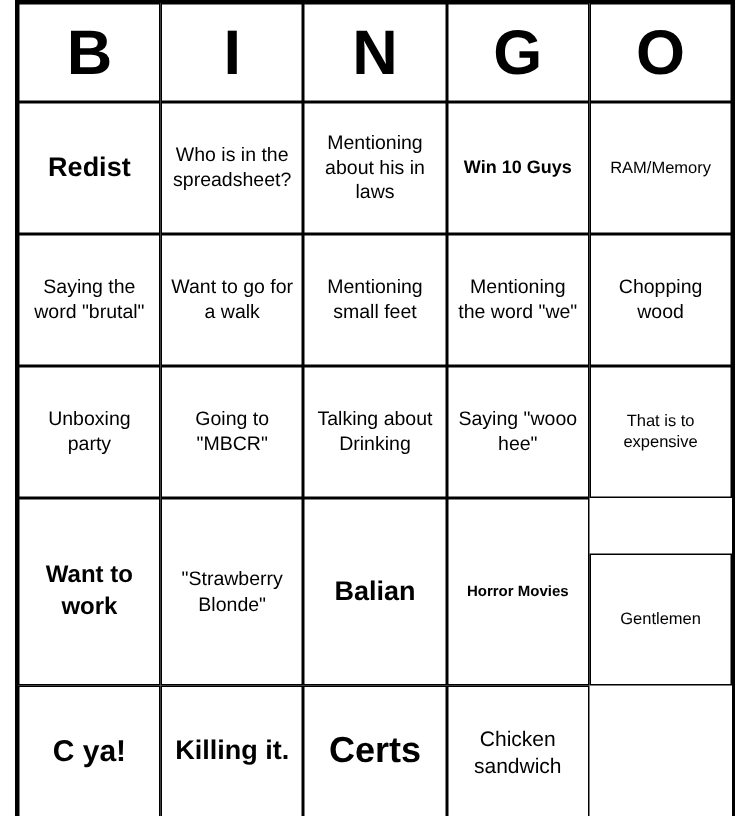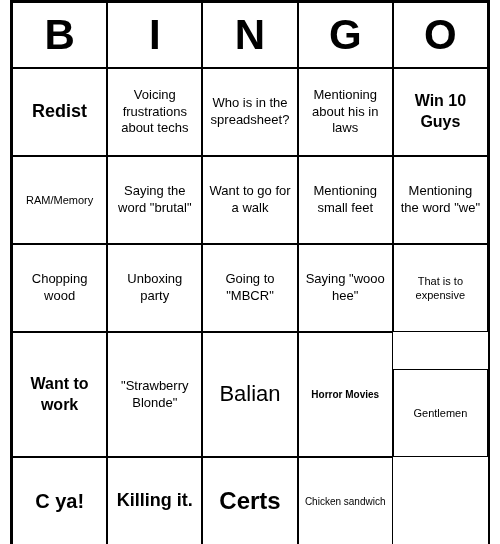--- a/index.html
+++ b/index.html
@@ -50,41 +50,41 @@
   <div class="bingo-header">
     <div class="bingo-header-cell">B</div>
     <div class="bingo-header-cell">I</div>
     <div class="bingo-header-cell">N</div>
     <div class="bingo-header-cell">G</div>
     <div class="bingo-header-cell">O</div>
   </div>
   <div class="bingo-grid">
 
     <div class="bingo-cell" style="font-size:18px; font-weight:bold;">Redist</div>
-    <div class="bingo-cell">Voicing frustrations about techs</div>
     <div class="bingo-cell">Who is in the spreadsheet?</div>
     <div class="bingo-cell">Mentioning about his in laws</div>
-    <div class="bingo-cell" style="font-size:16px; font-weight:bold;">Win 10 Guys</div>
+    <div class="bingo-cell" style="font-size:12px; font-weight:bold;">Win 10 Guys</div>
 
     <div class="bingo-cell" style="font-size:11px;">RAM/Memory</div>
     <div class="bingo-cell">Saying the word "brutal"</div>
     <div class="bingo-cell">Want to go for a walk</div>
     <div class="bingo-cell">Mentioning small feet</div>
     <div class="bingo-cell">Mentioning the word "we"</div>
 
     <div class="bingo-cell">Chopping wood</div>
     <div class="bingo-cell">Unboxing party</div>
     <div class="bingo-cell">Going to "MBCR"</div>
+    <div class="bingo-cell">Talking about Drinking</div>
     <div class="bingo-cell">Saying "wooo hee"</div>
 
     <div class="bingo-cell" style="font-size:11px;">That is to expensive</div>
     <div class="bingo-cell" style="font-size:16px; font-weight:bold;">Want to work</div>
     <div class="bingo-cell">"Strawberry Blonde"</div>
-    <div class="bingo-cell" style="font-size:22px; font-weight:normal;">Balian</div>
+    <div class="bingo-cell" style="font-size:18px; font-weight:bold;">Balian</div>
     <div class="bingo-cell" style="font-size:10px; font-weight:bold;">Horror Movies</div>
 
     <div class="bingo-cell" style="font-size:11px;margin-top:37px;">Gentlemen</div>
     <div class="bingo-cell" style="font-size:20px; font-weight:bold;text-align:center;">C ya!</div>
     <div class="bingo-cell" style="font-size:18px; font-weight:bold;">Killing it.</div>
     <div class="bingo-cell" style="font-size:24px; font-weight:bold;">Certs</div>
-    <div class="bingo-cell" style="font-size:10px;">Chicken sandwich</div>
+    <div class="bingo-cell" style="font-size:14px;">Chicken sandwich</div>
   </div>
 </div>
 
 </body></html>

